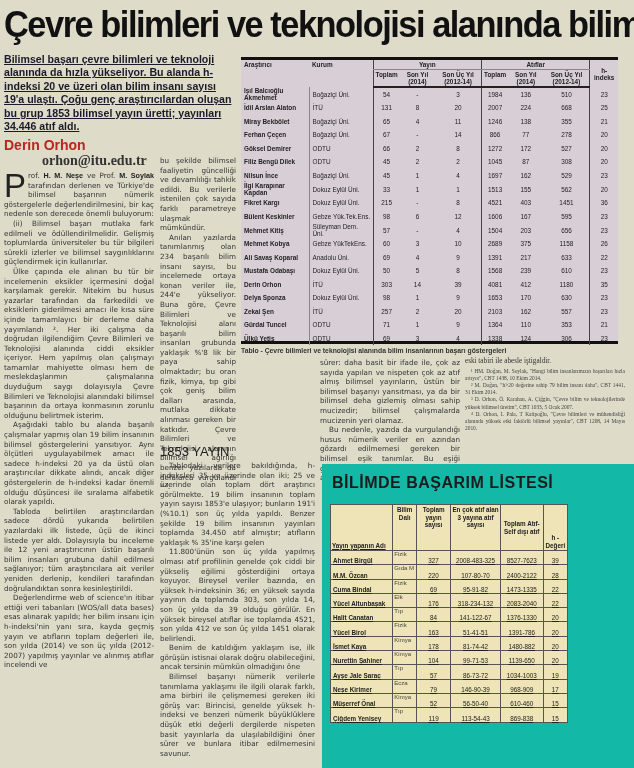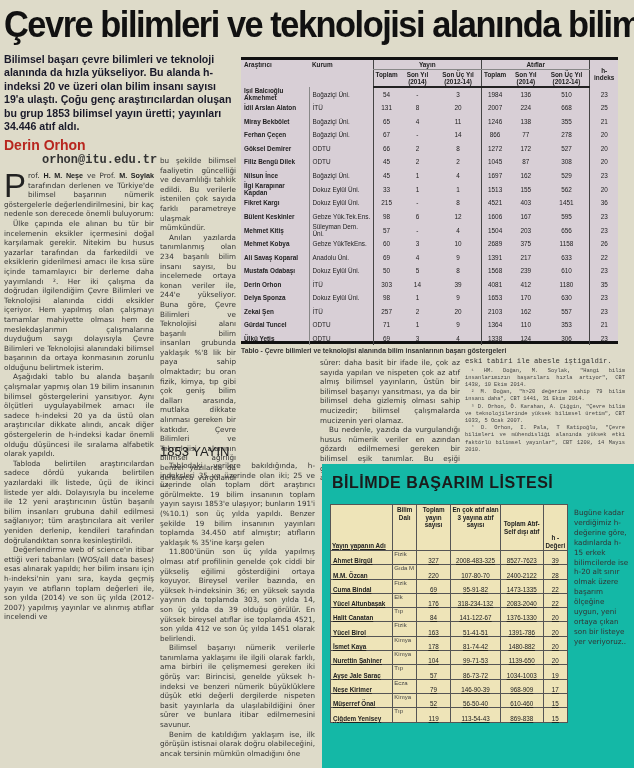--- a/index.html
+++ b/index.html
@@ -16,29 +16,29 @@
     position: absolute; left: 4px; top: 2px; width: 628px; height: 46px;
     font-family: "Liberation Sans", sans-serif;
     font-weight: bold; font-size: 37px; letter-spacing: -1.6px;
     color: #111; line-height: 46px; transform: scaleX(0.93); transform-origin: left;
     white-space: nowrap;
   }
 
   .lead {
     position: absolute; left: 4px; top: 53px; width: 234px;
     font-family: "Liberation Sans", sans-serif; font-weight: bold;
-    font-size: 10.6px; line-height: 13.4px; color: #1a1a2a;
+    font-size: 10.6px; line-height: 13.4px; color: #1a1a2a; text-decoration: underline;
   }
 
   .author { position: absolute; left: 4px; top: 137px; }
   .author-name {
     font-family: "Liberation Sans", sans-serif; font-weight: bold;
     font-size: 14px; color: #b8261e; line-height: 16px;
   }
-  .author-email { font-family: Liberation Mono, monospace; font-weight: bold; font-size: 12px; color: #333; padding-left: 38px; }
+  .author-email { font-family: Liberation Serif, serif; font-weight: bold; font-size: 14px; color: #333; padding-left: 38px; }
 
   .col {
     position: absolute; font-size: 7.2px; line-height: 9.6px; color: #333;
     text-align: justify; hyphens: auto;
     font-family: "DejaVu Sans", sans-serif;
   }
   .col p { text-indent: 9px; }
   .col p.noindent { text-indent: 0; }
   .dropcap {
     float: left; font-family: "Liberation Sans", sans-serif;
@@ -71,21 +71,21 @@
   table.t1 .hb td, table.t1 .hb th { border-bottom: 2px solid #222; }
   .caption {
     position: absolute; left: 241px; top: 347px; width: 380px;
     font-family: "Liberation Sans", sans-serif; font-weight: bold; font-size: 6.8px; color: #333;
   }
 
   
   .footnotes {
     position: absolute; left: 465px; top: 357px; width: 160px;
     font-size: 5.4px; line-height: 7.2px; color: #444;
-    font-family: Liberation Mono, monospace; text-align: justify;
+    font-family: Liberation Serif, serif; text-align: justify;
   }
   .footnotes .lead-line { font-size: 7.2px; line-height: 9.6px; color: #333; margin-bottom: 1px; }
   .footnotes p { text-indent: 6px; margin-bottom: 0; }
 
   
   .box {
     position: absolute; left: 322px; top: 464px; width: 312px; height: 322px;
     background: #14b8a6;
   }
   .box-title {
@@ -121,37 +121,38 @@
 
   <div class="lead">Bilimsel başarı çevre bilimleri ve teknoloji alanında da hızla yükseliyor. Bu alanda h-indeksi 20 ve üzeri olan bilim insanı sayısı 19'a ulaştı. Çoğu genç araştırıcılardan oluşan bu grup 1853 bilimsel yayın üretti; yayınları 34.446 atıf aldı.</div>
 
   <div class="author">
     <div class="author-name">Derin Orhon</div>
     <div class="author-email">orhon@itu.edu.tr</div>
   </div>
 
   <div class="col" style="left:4px; top:171px; width:150px;">
     <p class="noindent"><span class="dropcap">P</span><span>rof. </span><b>H. M. Neşe</b><span> ve Prof. </span><b>M. Soylak</b><span> tarafından derlenen ve Türkiye'de bilimsel başarının nümerik göstergelerle değerlendirilmesini, bir kaç nedenle son derecede önemli buluyorum:</span></p>
+    <p>(ii) Bilimsel başarı mutlaka fark edilmeli ve ödüllendirilmelidir. Gelişmiş toplumlarda üniversiteler bu tür bilgileri sürekli izlerler ve bilimsel saygınlıklarını güçlendirmek için kullanırlar.</p>
     <p>Ülke çapında ele alınan bu tür bir incelemenin eksikler içermesini doğal karşılamak gerekir. Nitekim bu husus yazarlar tarafından da farkedildi ve eksiklerin giderilmesi amacı ile kısa süre içinde tamamlayıcı bir derleme daha yayımlandı ². Her iki çalışma da doğrudan ilgilendiğim Çevre Bilimleri ve Teknolojisi alanında ciddi eksikler içeriyor. Hem yapılmış olan çalışmayı tamamlar mahiyette olması hem de meslekdaşlarımın çalışmalarına duyduğum saygı dolayısıyla Çevre Bilimleri ve Teknolojisi alanındaki bilimsel başarının da ortaya konmasının zorunlu olduğunu belirtmek isterim.</p>
     <p>Aşağıdaki tablo bu alanda başarılı çalışmalar yapmış olan 19 bilim insanının bilimsel göstergelerini yansıtıyor. Aynı ölçütleri uygulayabilmek amacı ile sadece h-indeksi 20 ya da üstü olan araştırıcılar dikkate alındı, ancak diğer göstergelerin de h-indeksi kadar önemli olduğu düşüncesi ile sıralama alfabetik olarak yapıldı.</p>
     <p>Tabloda belirtilen araştırıcılardan sadece dördü yukarıda belirtilen yazılardaki ilk listede, üçü de ikinci listede yer aldı. Dolayısıyla bu inceleme ile 12 yeni araştırıcının üstün başarılı bilim insanları grubuna dahil edilmesi sağlanıyor; tüm araştırıcılara ait veriler yeniden derlenip, kendileri tarafından doğrulandıktan sonra kesinleştirildi.</p>
     <p>Değerlendirme web of science'ın itibar ettiği veri tabanları (WOS/all data bases) esas alınarak yapıldı; her bilim insanı için h-indeksi'nin yanı sıra, kayda geçmiş yayın ve atıfların toplam değerleri ile, son yılda (2014) ve son üç yılda (2012-2007) yapılmış yayınlar ve alınmış atıflar incelendi ve</p>
   </div>
 
   <div class="col" style="left:160px; top:156px; width:76px;">
     <p class="noindent">bu şekilde bilimsel faaliyetin güncelliği ve devamlılığı tahkik edildi. Bu verilerle istenilen çok sayıda farklı parametreye ulaşmak mümkündür.</p>
     <p>Anılan yazılarda tanımlanmış olan 234 başarılı bilim insanı sayısı, bu incelemede ortaya konan veriler ile, 244'e yükseliyor. Buna göre, Çevre Bilimleri ve Teknolojisi alanı başarılı bilim insanları grubunda yaklaşık %'8 lik bir paya sahip olmaktadır; bu oran fizik, kimya, tıp gibi çok geniş bilim dalları arasında, mutlaka dikkate alınması gereken bir katkıdır. Çevre Bilimleri ve Teknolojisi alanının bilimsel ağırlığı benzer yazılarda da defalarca vurgulandı ³·⁴.</p>
   </div>
 
   <div class="col" style="left:160px; top:435px; width:155px;">
     <div class="subhead">1853 YAYIN</div>
     <p>Tablodaki verilere bakıldığında, h-indeksleri 35 ve üzerinde olan iki; 25 ve üzerinde olan toplam dört araştırıcı görülmekte. 19 bilim insanının toplam yayın sayısı 1853'e ulaşıyor; bunların 191'i (%10.1) son üç yılda yapıldı. Benzer şekilde 19 bilim insanının yayınları toplamda 34.450 atıf almıştır; atıfların yaklaşık % 35'ine karşı gelen</p>
     <p>11.800'ünün son üç yılda yapılmış olması atıf profilinin genelde çok ciddi bir yükseliş eğilimi gösterdiğini ortaya koyuyor. Bireysel veriler bazında, en yüksek h-indeksinin 36; en yüksek sayıda yayının da toplamda 303, son yılda 14, son üç yılda da 39 olduğu görülür. En yüksek bireysel atıflar ise toplamda 4521, son yılda 412 ve son üç yılda 1451 olarak belirlendi.</p>
+    <p>Benim de katıldığım yaklaşım ise, ilk görüşün istisnai olarak doğru olabileceğini, ancak tersinin mümkün olmadığını öne</p>
     <p>Bilimsel başarıyı nümerik verilerle tanımlama yaklaşımı ile ilgili olarak farklı, ama birbiri ile çelişmemesi gereken iki görüş var: Birincisi, genelde yüksek h-indeksi ve benzeri nümerik büyüklüklere düşük etki değerli dergilerde nispeten basit yayınlarla da ulaşılabildiğini öner sürer ve bunlara itibar edilmemesini savunur.</p>
-    <p>Benim de katıldığım yaklaşım ise, ilk görüşün istisnai olarak doğru olabileceğini, ancak tersinin mümkün olmadığını öne</p>
   </div>
 
   <div class="col" style="left:320px; top:358px; width:140px;">
     <p class="noindent">sürer: daha basit bir ifade ile, çok az sayıda yapılan ve nispeten çok az atıf almış bilimsel yayınların, üstün bir bilimsel başarıyı yansıtması, ya da bir bilimsel deha gizlemiş olması sahip mucizedir; bilimsel çalışmalarda mucizenin yeri olamaz.</p>
     <p>Bu nedenle, yazıda da vurgulandığı husus nümerik veriler en azından gözardı edilmemesi gereken bir bilimsel eşik tanımlar. Bu eşiği geçemeyenlerde bilimsel başarı aranması kanımca, şu anda moda olan</p>
   </div>
 
   <div class="footnotes">
     <div class="lead-line">eski tabiri ile abesle iştigaldir.</div>
     <p>¹ HM. Doğan, M. Soylak, "Hangi bilim insanlarımızın başarıları hızla artıyor", CBT 1438, 10 Ekim 2014.</p>
@@ -501,16 +502,15 @@
               <td class="name">Çiğdem Yenisey</td>
               <td class="field">Tıp</td>
               <td>119</td>
               <td>113-54-43</td>
               <td>869-838</td>
               <td>15</td>
             </tr>
           </tbody>
       </table>
     </div>
-    <div class="box-side">Bugüne kadar verdiğimiz h-değerine göre, kadınlarda h-15 erkek bilimcilerde ise h-20 alt sınır olmak üzere başarım ölçeğine uygun, yeni ortaya çıkan son bir listeye yer veriyoruz..</div>
   </div>
 
 </div>
 
 </body></html>

